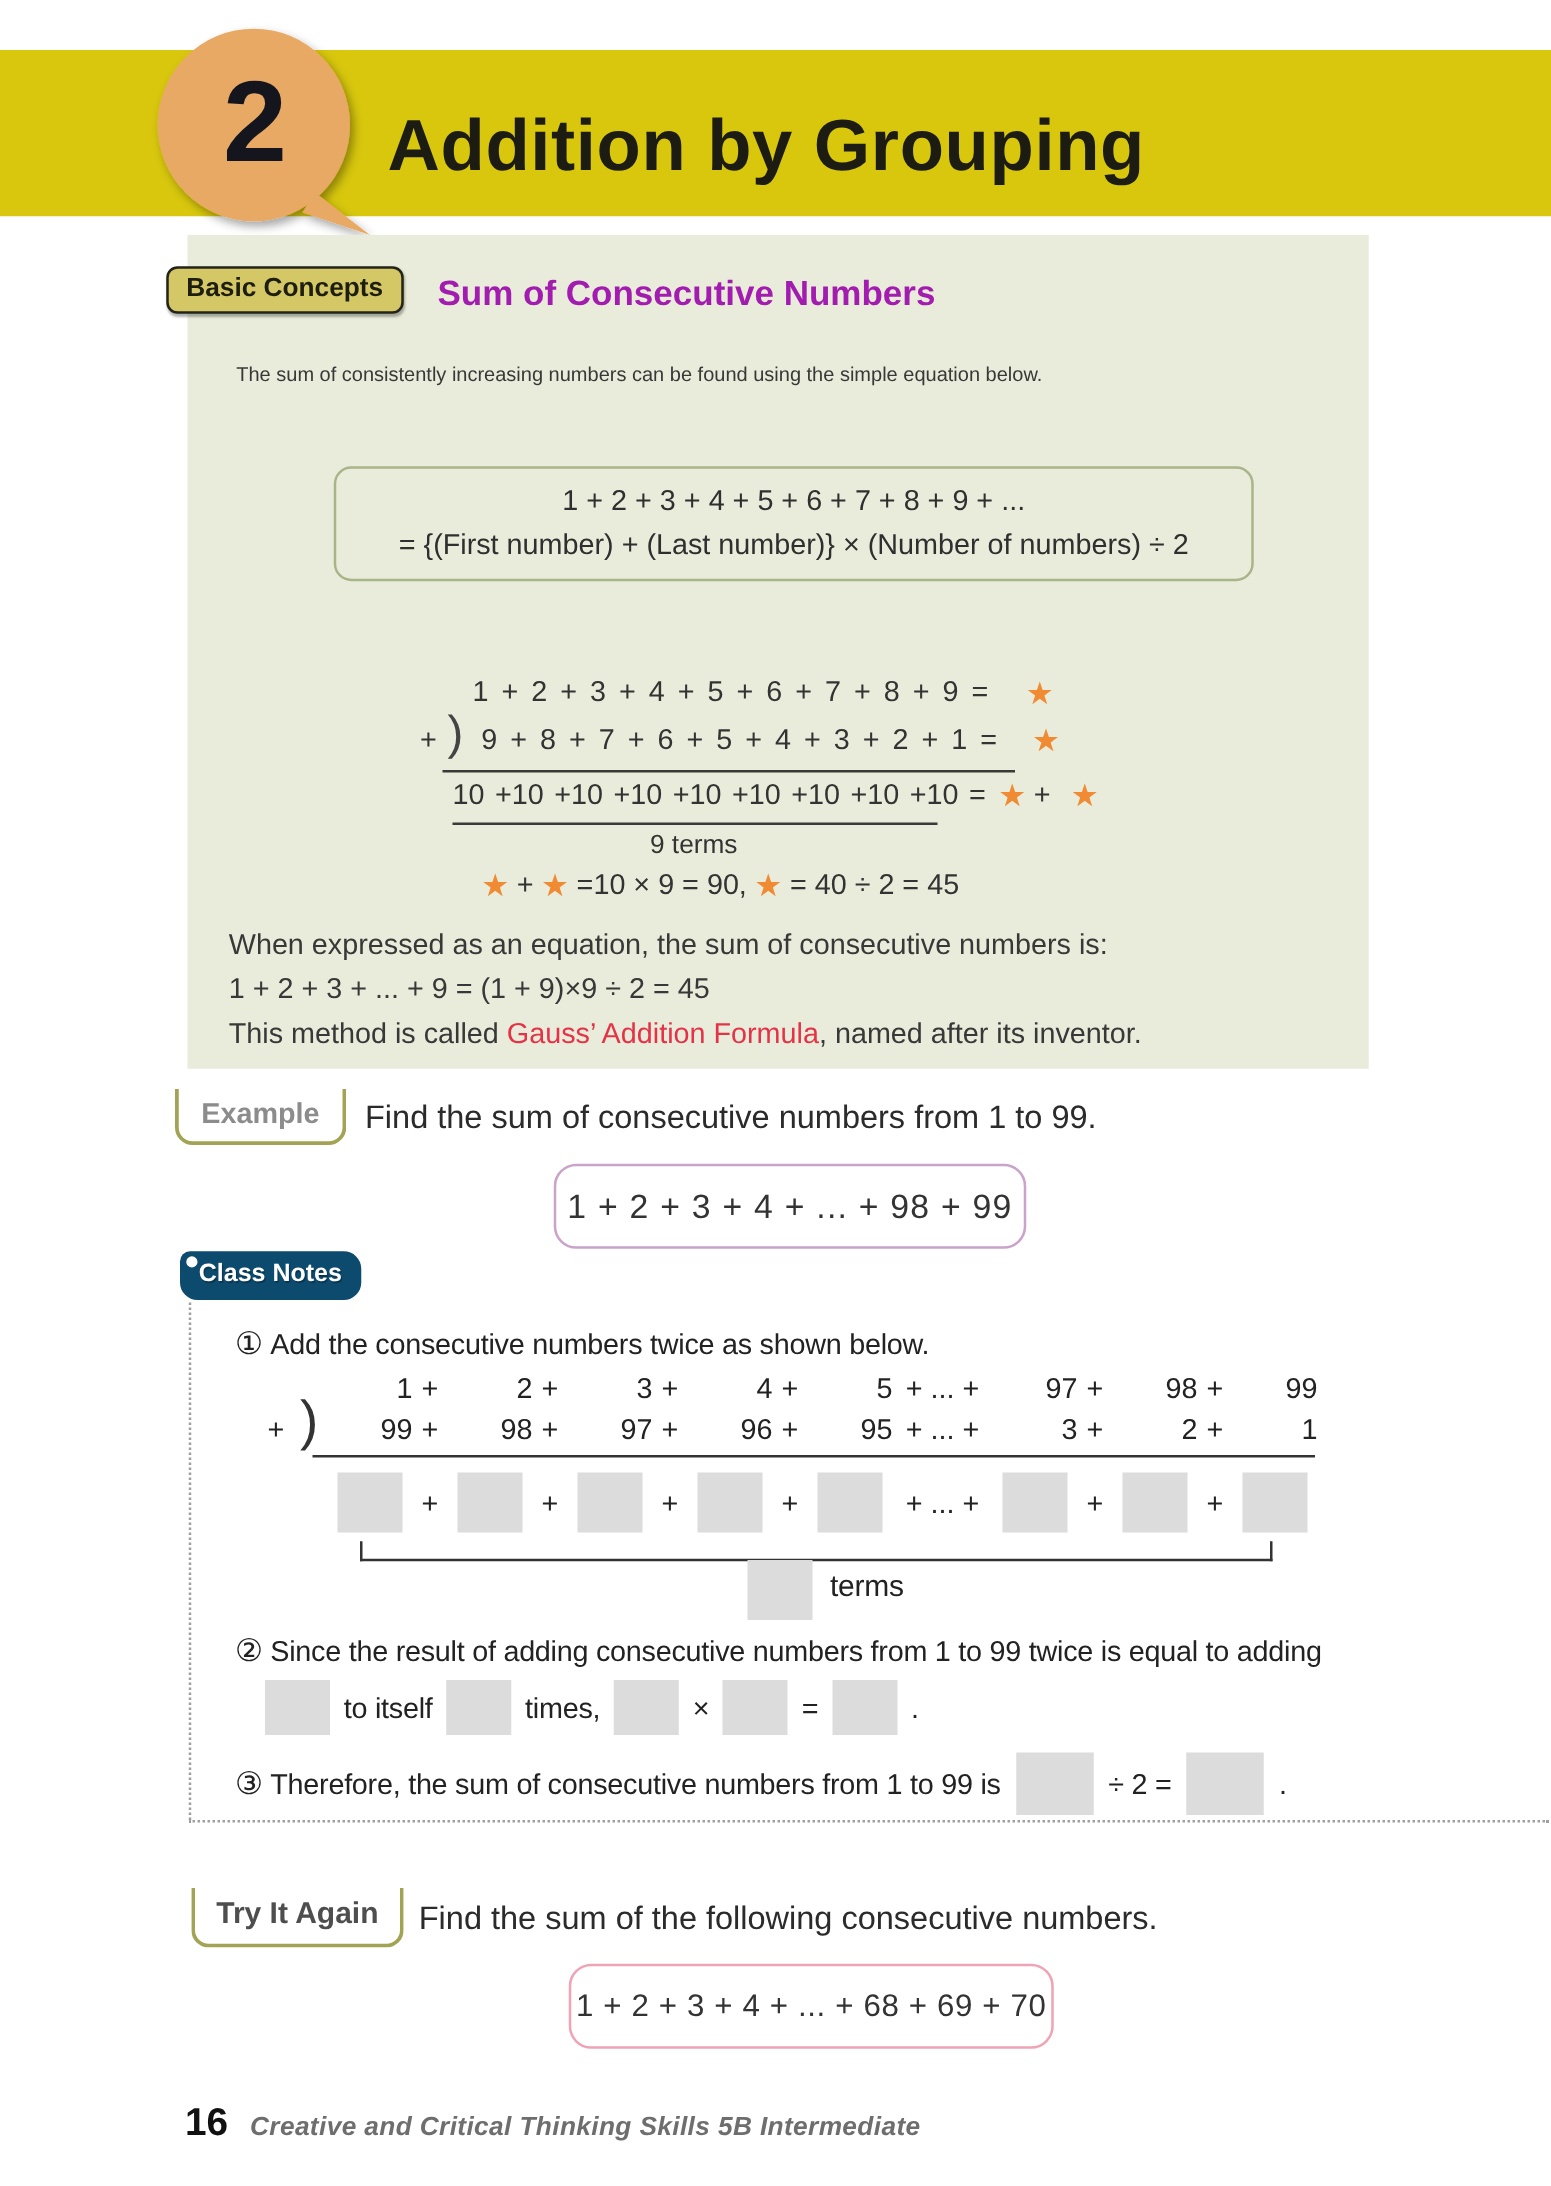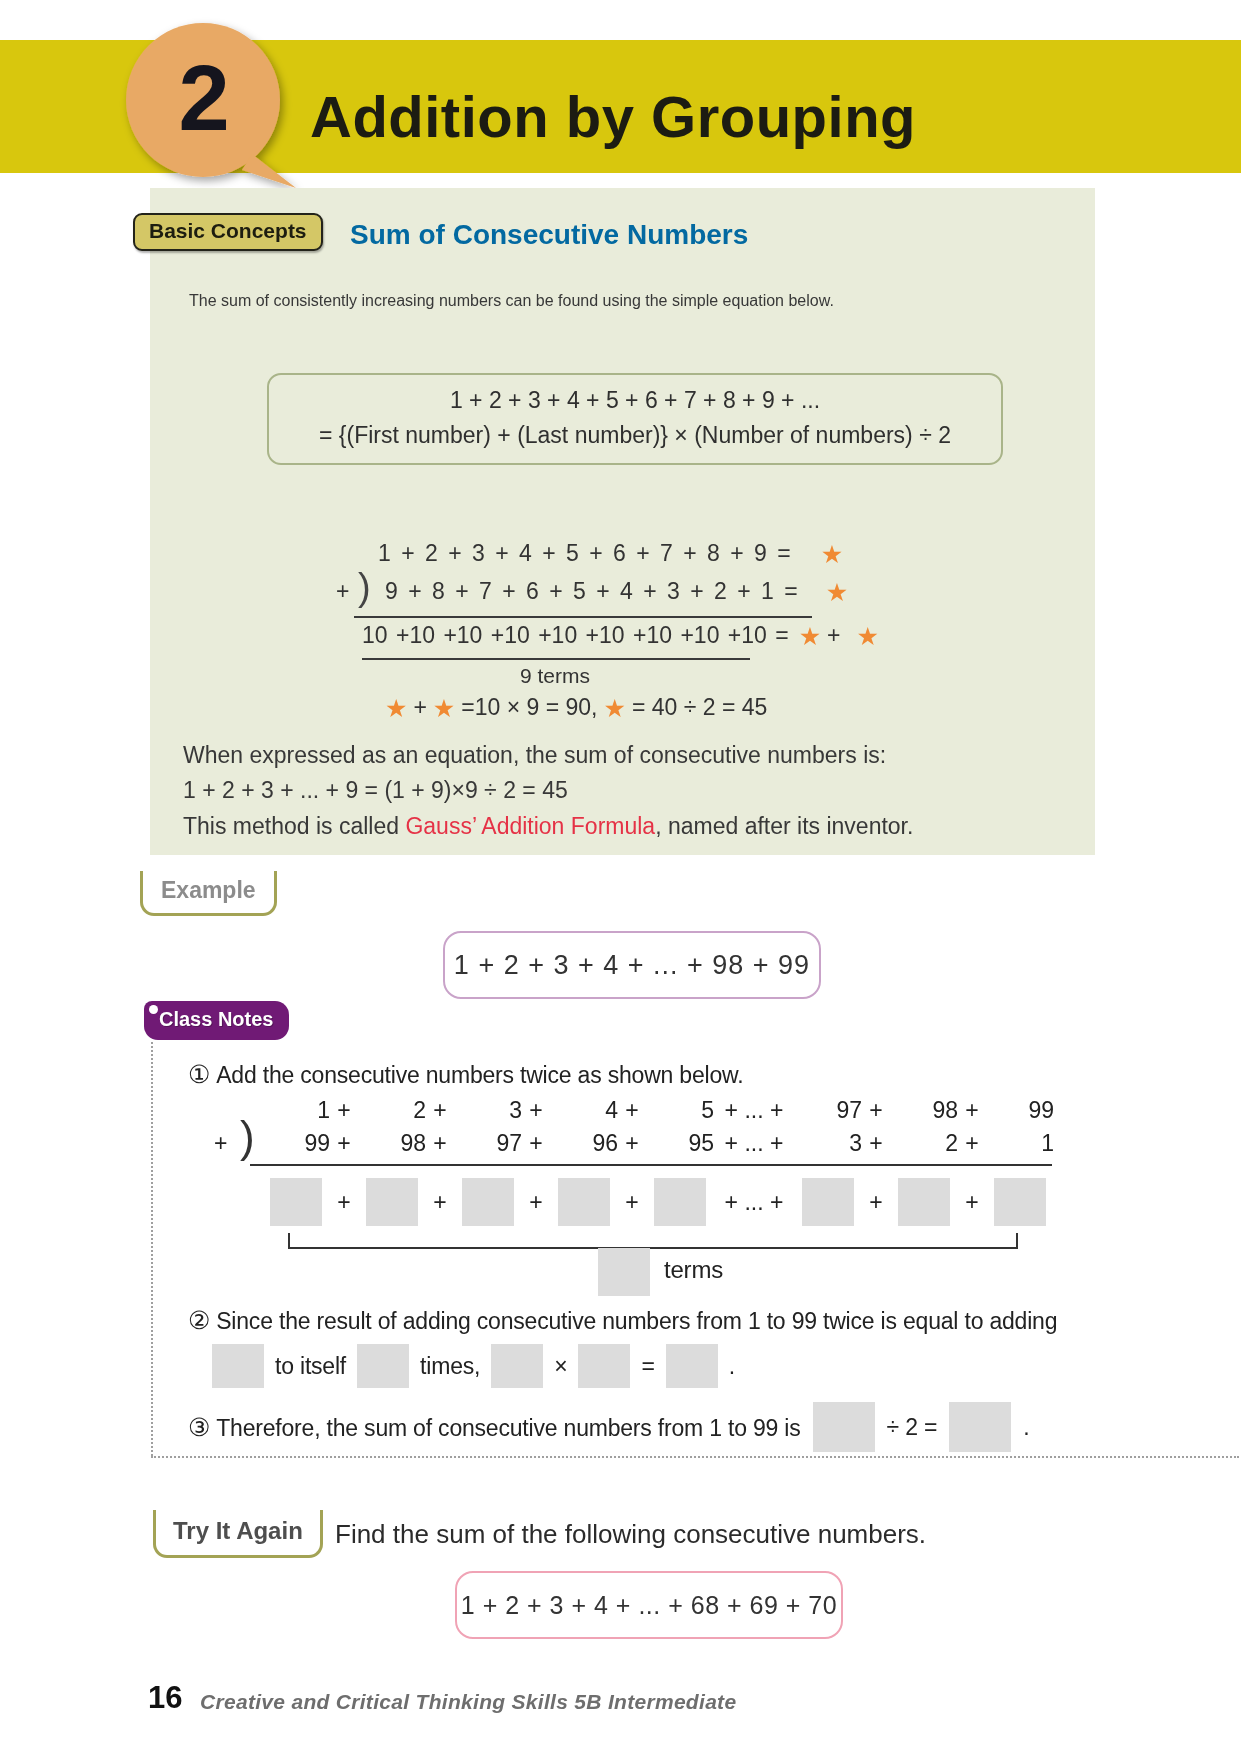--- a/index.html
+++ b/index.html
@@ -12,21 +12,21 @@
   .bubble-wrap{left:106px;top:16px;width:204px;height:176px;}
   .bubble-num{position:absolute;left:0;top:22px;width:196px;text-align:center;
               font-size:92px;font-weight:bold;color:#15151e;line-height:120px;}
   .chapter-title{left:310px;top:83px;font-size:58px;font-weight:bold;color:#1c1c12;letter-spacing:.5px;}
 
   
   .panel{left:150px;top:188px;width:945px;height:667px;background:#e9ecda;}
   .badge-basic{left:133px;top:213px;background:#d4c766;border:2px solid #23231a;border-radius:9px;
                padding:4px 14px 6px;font-size:21px;font-weight:bold;color:#1d1d10;
                box-shadow:1px 2px 2px rgba(0,0,0,.3);}
-  .bc-heading{left:350px;top:219px;font-size:28px;font-weight:bold;color:#0369a1;}
+  .bc-heading{left:350px;top:219px;font-size:28px;font-weight:bold;color:#a21caf;}
   .bc-intro{left:189px;top:281px;width:880px;font-size:16px;line-height:39px;color:#383838;}
   .formula-box{left:267px;top:373px;width:732px;border:2px solid #a9b489;border-radius:14px;
                padding:8px 0 10px;text-align:center;font-size:23px;line-height:35px;color:#2f2f2f;background:transparent;}
   .find-prompt{left:183px;top:497px;font-size:23px;color:#383838;}
 
   .m{font-size:23px;color:#333;white-space:nowrap;}
   .ws4{word-spacing:4px;} .ws2{word-spacing:2px;}
   .star{color:#f08a33;font-size:25px;vertical-align:-2px;}
   .row1{left:378px;top:540px;} .row1 .star{margin-left:30px;}
   .row2-plus{left:336px;top:578px;font-size:23px;color:#333;}
@@ -45,21 +45,21 @@
   
   .badge-open{border:3px solid #a3a355;border-top:0;border-radius:0 0 14px 14px;
               font-weight:bold;text-align:center;background:#fff;}
   .badge-example{left:140px;top:871px;padding:6px 18px 9px;font-size:23px;color:#8c8c8c;}
   .example-prompt{left:292px;top:878px;font-size:26px;color:#2b2b2b;}
   .expr-box{border-radius:18px;text-align:center;background:#fff;}
   .example-box{left:443px;top:931px;width:374px;height:64px;border:2px solid #c9a3c9;
                font-size:27px;line-height:64px;letter-spacing:1px;color:#333;}
 
   
-  .badge-notes{left:144px;top:1001px;background:#701a75;border-radius:8px 14px 14px 14px;
+  .badge-notes{left:144px;top:1001px;background:#0c4a6e;border-radius:8px 14px 14px 14px;
                padding:7px 15px 9px;font-size:20px;font-weight:bold;color:#ffffff;
                text-shadow:1px 1px 0 rgba(0,0,0,.25);}
   .notes-dot{position:absolute;left:5px;top:4px;width:9px;height:9px;border-radius:50%;background:#fff;}
   .cn-left{left:151px;top:1042px;height:414px;border-left:2px dotted #9f9f9f;width:0;}
   .cn-bottom{left:151px;top:1456px;width:1088px;border-top:2px dotted #9f9f9f;height:0;}
   .cn-text{font-size:23px;color:#222;letter-spacing:-.2px;}
   .circnum{font-size:25px;margin-right:6px;}
   .step1{left:188px;top:1060px;}
 
   .sum-table{left:262px;top:1094px;}
@@ -150,20 +150,21 @@
     <span class="star">★</span><span>+</span><span class="star">★</span><span>=10 × 9 = 90,</span><span class="star">★</span><span>= 40 ÷ 2 = 45</span>
   </div>
 
   <div class="abs concl1">When expressed as an equation, the sum of consecutive numbers is:</div>
   <div class="abs concl2">1 + 2 + 3 + ... + 9 = (1 + 9)×9 ÷ 2 = 45</div>
   <div class="abs method">
     <span>This method is called </span><span class="red">Gauss’ Addition Formula</span><span>, named after its inventor.</span>
   </div>
 
   <div class="abs badge-open badge-example">Example</div>
+  <div class="abs example-prompt">Find the sum of consecutive numbers from 1 to 99.</div>
   <div class="abs expr-box example-box">1 + 2 + 3 + 4 + ... + 98 + 99</div>
 
   <div class="abs badge-notes">
     <span class="notes-dot"></span>
     <span>Class Notes</span>
   </div>
   <div class="abs cn-left"></div>
   <div class="abs cn-bottom"></div>
 
   <div class="abs cn-text step1">

